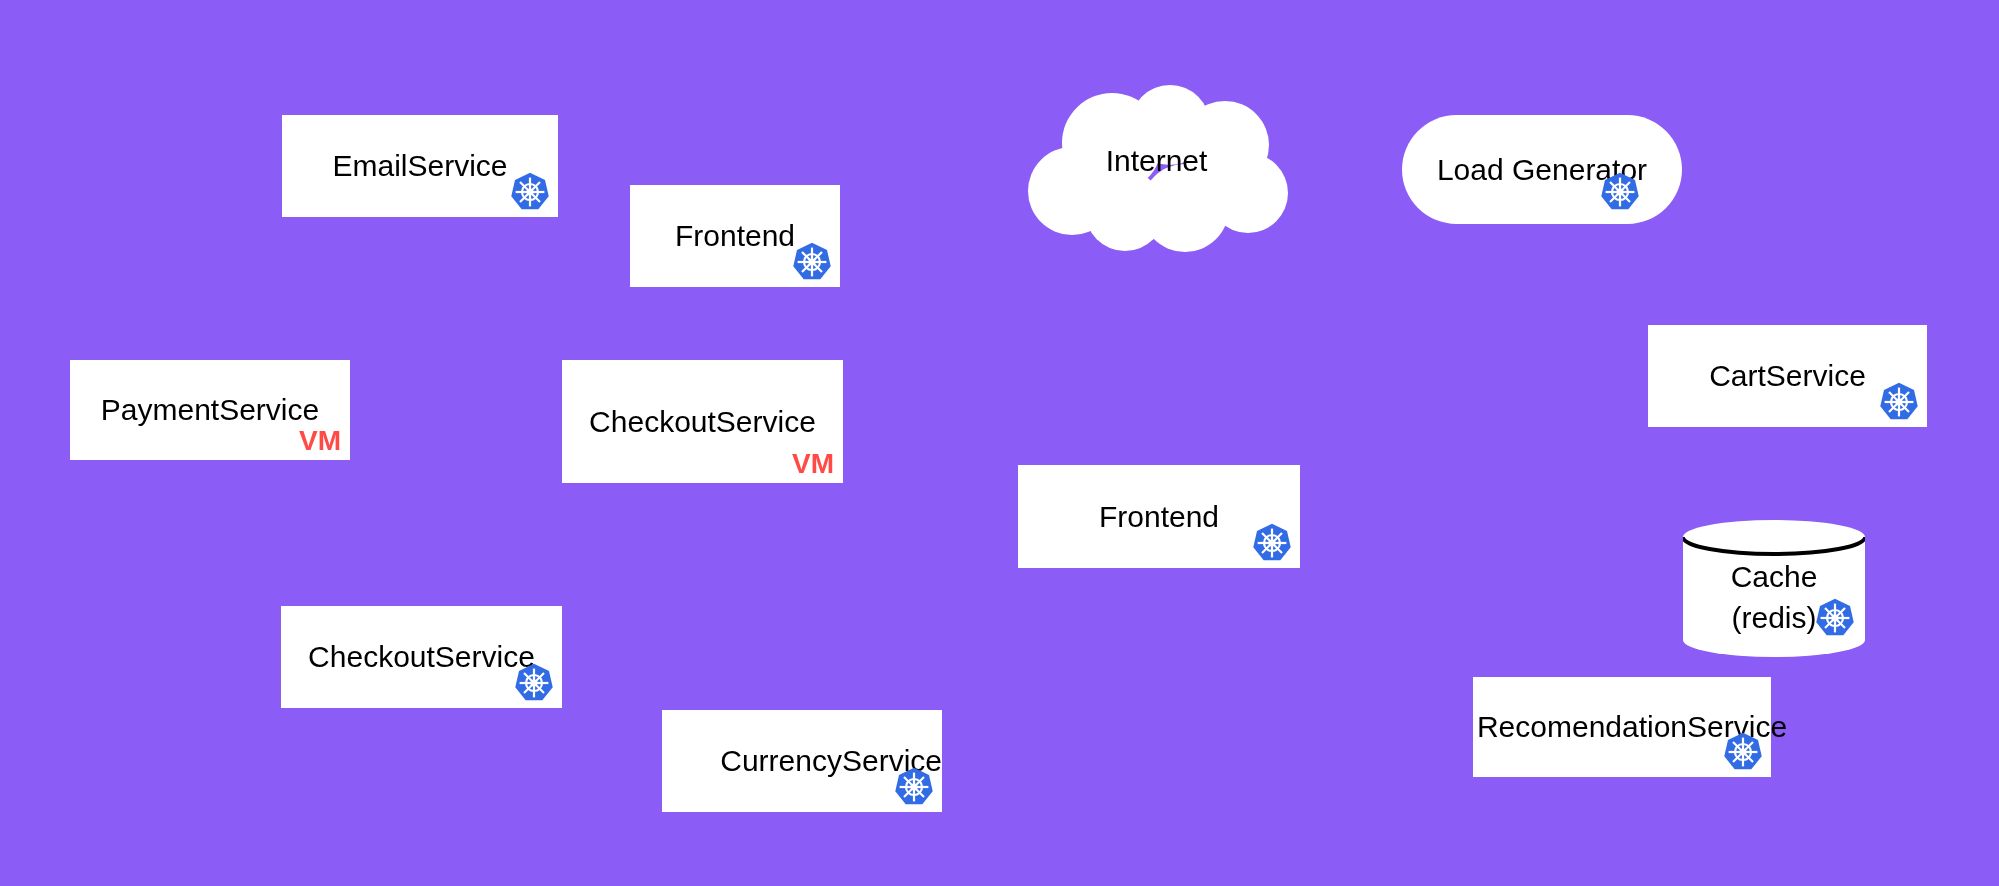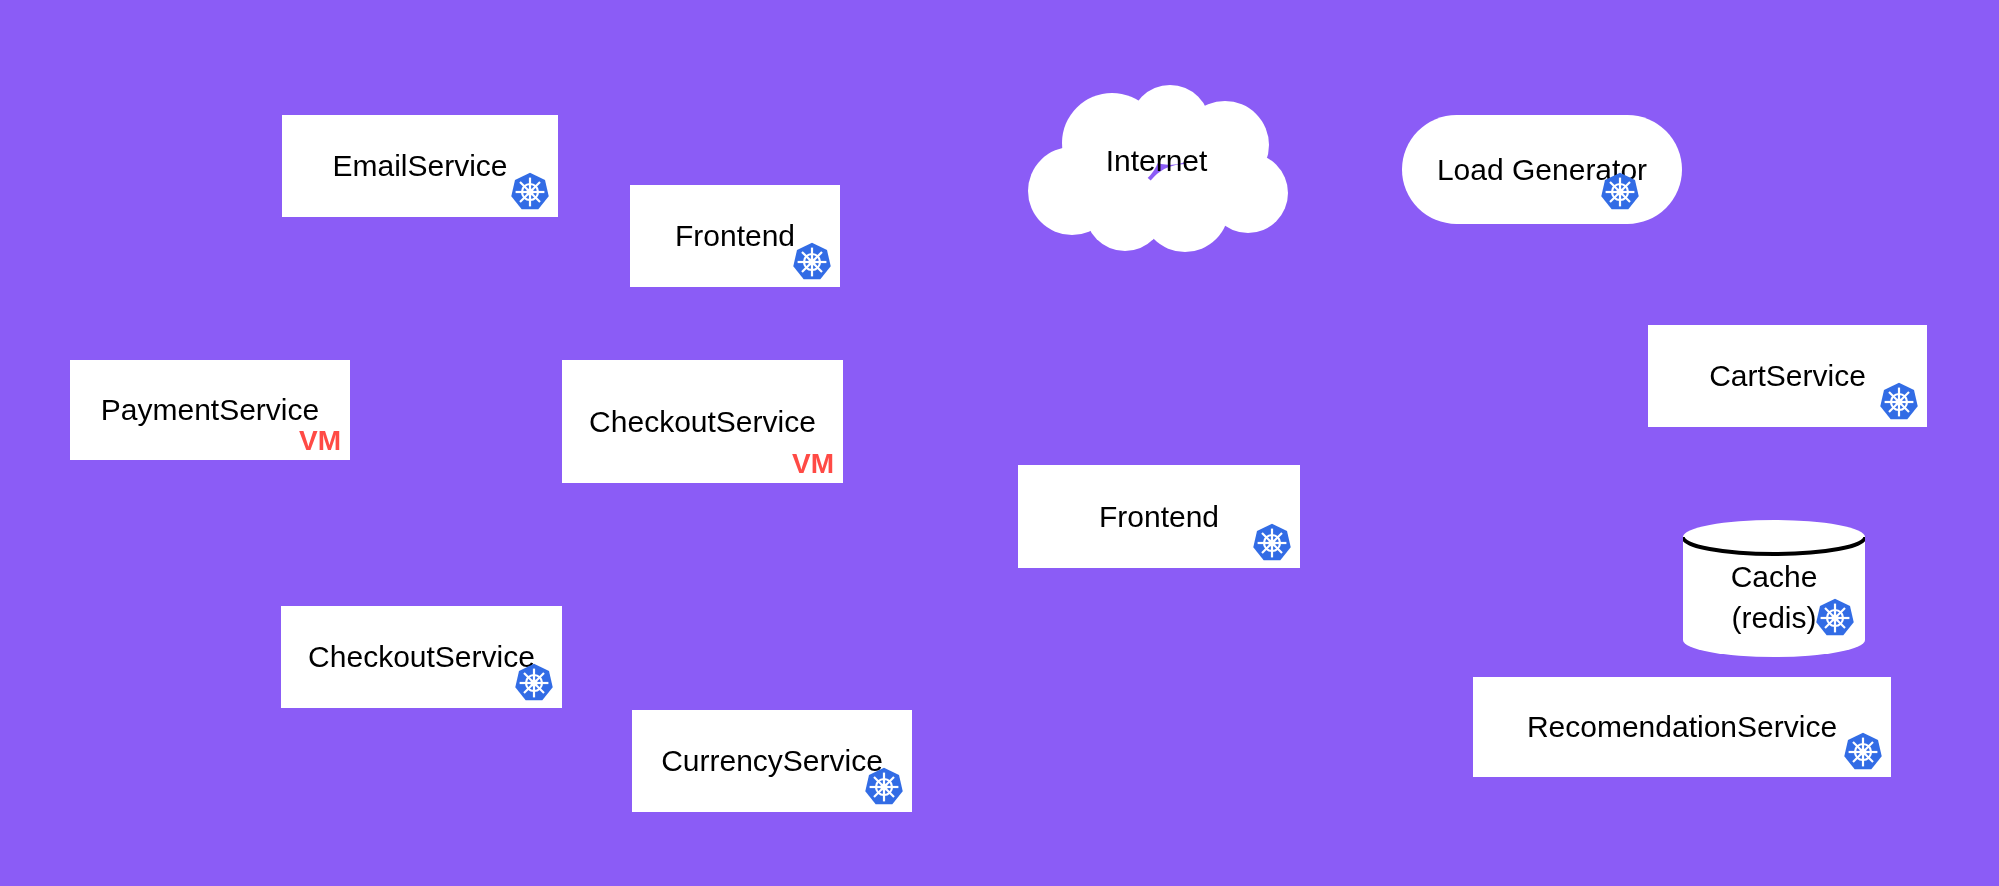--- a/index.html
+++ b/index.html
@@ -186,36 +186,36 @@
         <circle cx="50" cy="50" r="20"></circle>
         <line x1="50" y1="14" x2="50" y2="86"></line>
         <line x1="14" y1="50" x2="86" y2="50"></line>
         <line x1="25" y1="25" x2="75" y2="75"></line>
         <line x1="75" y1="25" x2="25" y2="75"></line>
       </g>
       <circle cx="50" cy="50" r="9" fill="#fff"></circle>
     </svg>
 
   </div>
-    <div class="node shape-rect" style="left: 1473px; top: 677px; width: 418px; height: 100px;">
+    <div class="node shape-rect" style="left: 1473px; top: 677px; width: 278px; height: 100px; padding-left: 20px;">
     <div class="label">RecomendationService</div>
     <svg class="k8s-icon" viewBox="0 0 100 100">
       <polygon points="50,2 87.5,20.1 96.8,60.7 70.8,93.2 29.2,93.2 3.2,60.7 12.5,20.1" fill="var(--k8s-blue,#326ce5)"></polygon>
       <g stroke="#fff" stroke-width="5.5" fill="none">
         <circle cx="50" cy="50" r="20"></circle>
         <line x1="50" y1="14" x2="50" y2="86"></line>
         <line x1="14" y1="50" x2="86" y2="50"></line>
         <line x1="25" y1="25" x2="75" y2="75"></line>
         <line x1="75" y1="25" x2="25" y2="75"></line>
       </g>
       <circle cx="50" cy="50" r="9" fill="#fff"></circle>
     </svg>
 
   </div>
-    <div class="node shape-rect" style="left: 632px; top: 710px; width: 280px; height: 102px;">
+    <div class="node shape-rect" style="left: 662px; top: 710px; width: 280px; height: 102px; justify-content: flex-end;">
     <div class="label">CurrencyService</div>
     <svg class="k8s-icon" viewBox="0 0 100 100">
       <polygon points="50,2 87.5,20.1 96.8,60.7 70.8,93.2 29.2,93.2 3.2,60.7 12.5,20.1" fill="var(--k8s-blue,#326ce5)"></polygon>
       <g stroke="#fff" stroke-width="5.5" fill="none">
         <circle cx="50" cy="50" r="20"></circle>
         <line x1="50" y1="14" x2="50" y2="86"></line>
         <line x1="14" y1="50" x2="86" y2="50"></line>
         <line x1="25" y1="25" x2="75" y2="75"></line>
         <line x1="75" y1="25" x2="25" y2="75"></line>
       </g>

